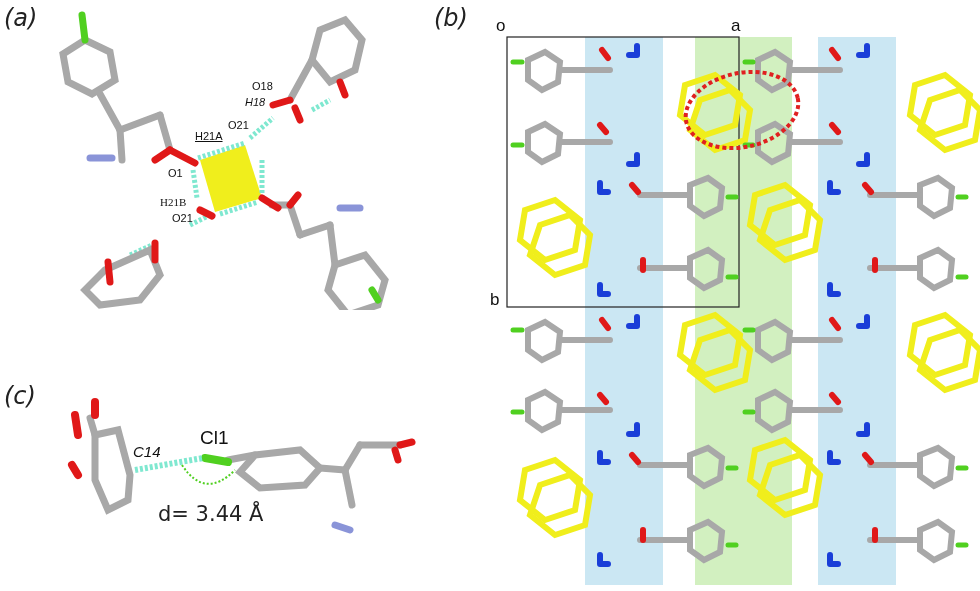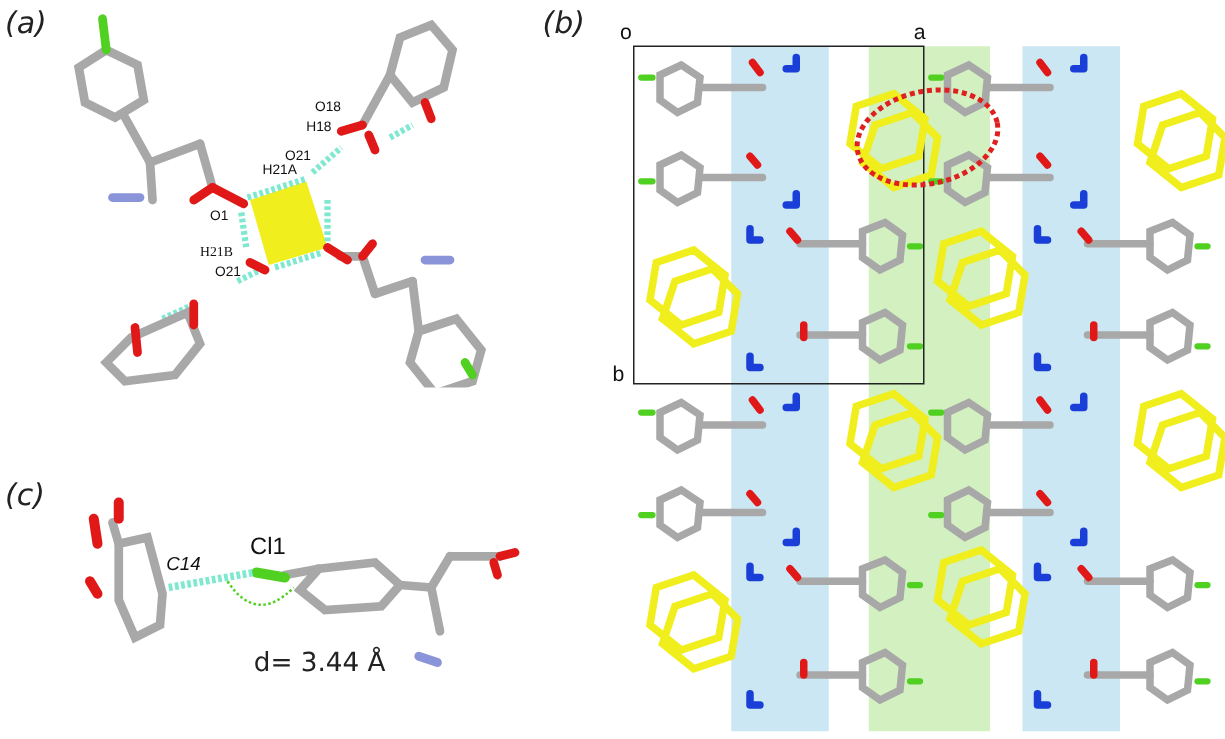--- a/index.html
+++ b/index.html
@@ -65,23 +65,23 @@
       <line x1="300" y1="235" x2="330" y2="225"></line>
       <line x1="330" y1="225" x2="335" y2="265"></line>
       <polygon points="335,265 365,255 385,280 378,305 348,315 328,290"></polygon>
     </g>
     <line x1="262" y1="198" x2="278" y2="208" stroke="#e01818" stroke-width="7" stroke-linecap="round"></line>
     <line x1="290" y1="205" x2="298" y2="195" stroke="#e01818" stroke-width="7" stroke-linecap="round"></line>
     <line x1="340" y1="208" x2="360" y2="208" stroke="#8a94d8" stroke-width="7" stroke-linecap="round"></line>
     <line x1="372" y1="290" x2="378" y2="300" stroke="#50d020" stroke-width="7" stroke-linecap="round"></line>
   </svg>
   <div class="atom" style="left:252px;top:80px;">O18</div>
-  <div class="atom" style="left:245px;top:96px;">H18</div>
+  <div class="atom" style="left:245px;top:96px;font-style:italic;">H18</div>
   <div class="atom" style="left:228px;top:119px;">O21</div>
-  <div class="atom" style="left:210px;top:130px;">H21A</div>
+  <div class="atom" style="left:195px;top:130px;text-decoration:underline;">H21A</div>
   <div class="atom" style="left:168px;top:167px;">O1</div>
   <div class="atom" style="left:160px;top:196px;font-family:Liberation Serif, serif;">H21B</div>
   <div class="atom" style="left:172px;top:212px;">O21</div>
 </div>
 
 <div class="panel" style="left:430px;top:0;width:550px;height:591px;">
   <div class="plabel" style="left:4px;top:4px;">(b)</div>
 </div>
 <div class="band" style="left:585px;width:78px;background:#cbe7f3;"></div>
 <div class="band" style="left:695px;width:97px;background:#d2f0c0;"></div>
@@ -242,14 +242,14 @@
     <line x1="72" y1="95" x2="78" y2="105" stroke="#e01818" stroke-width="8" stroke-linecap="round"></line>
     <line x1="400" y1="75" x2="412" y2="72" stroke="#e01818" stroke-width="7" stroke-linecap="round"></line>
     <line x1="395" y1="80" x2="398" y2="90" stroke="#e01818" stroke-width="7" stroke-linecap="round"></line>
     <line x1="335" y1="155" x2="350" y2="160" stroke="#8a94d8" stroke-width="7" stroke-linecap="round"></line>
     <line x1="205" y1="88" x2="228" y2="92" stroke="#50d020" stroke-width="8" stroke-linecap="round"></line>
     <line x1="135" y1="100" x2="203" y2="88" stroke="#7fe8d0" stroke-width="6" stroke-dasharray="3,2"></line>
     <path d="M182,95 Q205,130 235,100" fill="none" stroke="#50d020" stroke-width="2" stroke-dasharray="2,2"></path>
   </svg>
   <div class="atom" style="left:133px;top:73px;font-size:15px;font-style:italic;">C14</div>
   <div class="atom" style="left:200px;top:57px;font-size:19px;">Cl1</div>
-  <div class="meas" style="left:158px;top:148px;margin-left:45px;">d= 3.44 Å</div>
+  <div class="meas" style="left:158px;top:132px;">d= 3.44 Å</div>
 </div>
 
 </body></html>

